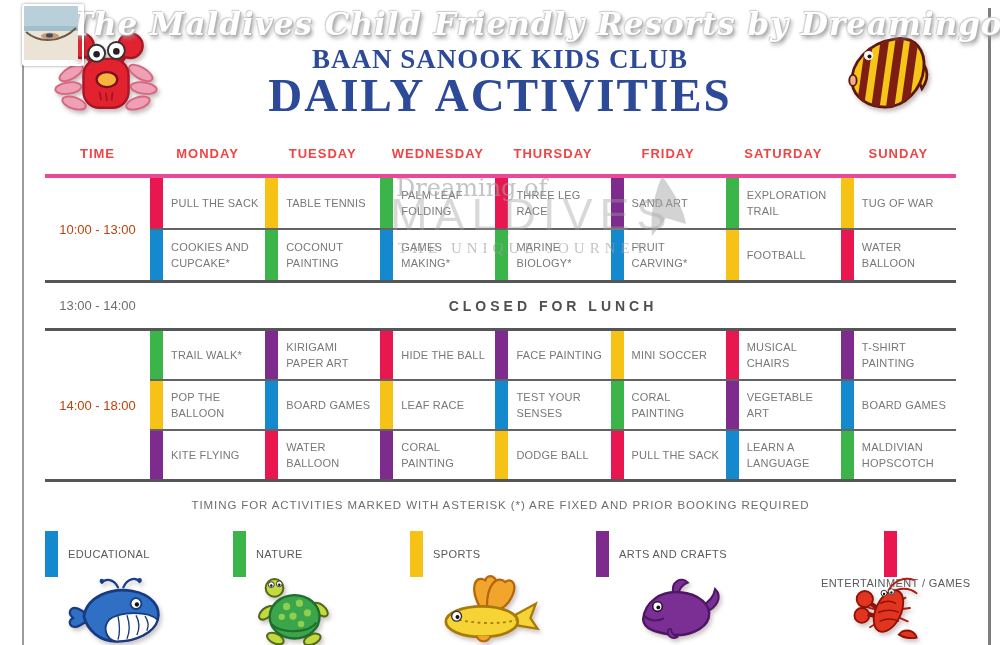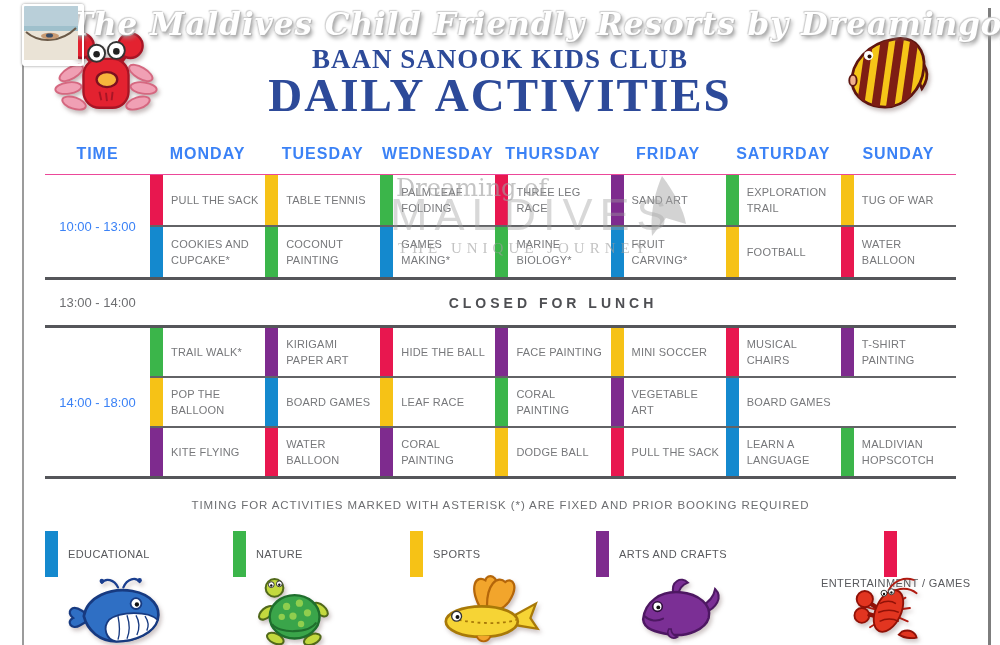--- a/index.html
+++ b/index.html
@@ -23,25 +23,25 @@
   .page-title{position:absolute;left:0;right:0;top:68px;text-align:center;
               font-family:"Liberation Serif",serif;font-weight:700;font-size:47px;
               letter-spacing:2px;color:#2d4a99;}
   .sticker{position:absolute;filter:drop-shadow(2px 3px 2px rgba(90,60,60,.35));}
   .crab{left:52px;top:26px;width:108px;height:94px;}
   .bfish{left:836px;top:28px;width:102px;height:92px;}
 
   
   .schedule{position:absolute;left:45px;top:133px;width:911px;color:#6d6e71;}
   .thead{display:grid;grid-template-columns:105px repeat(7,1fr);height:41px;align-items:center;
-         text-align:center;font-weight:bold;font-size:16px;color:#3b82f6;letter-spacing:1px;
-         border-bottom:1px solid #ec4899;}
+         text-align:center;font-weight:bold;font-size:13px;color:#ef4444;letter-spacing:1px;
+         border-bottom:4px solid #ec4899;}
   .band{position:relative;border-bottom:3px solid #55565a;}
   .band-time{position:absolute;left:0;top:0;bottom:0;width:105px;display:flex;align-items:center;
-             justify-content:center;font-size:13px;color:#3b82f6;}
+             justify-content:center;font-size:13px;color:#c2410c;}
   .rows{margin-left:105px;}
   .row{display:grid;grid-template-columns:repeat(7,1fr);}
   .row + .row{border-top:2px solid #626366;}
   .band-morning .row{height:50px;}
   .band-afternoon .row{height:48px;}
   .cell{display:flex;align-items:center;min-width:0;}
   .cell .bar{width:13px;align-self:stretch;flex:none;}
   .cell .lbl{font-size:11px;color:#77787b;line-height:1.5;padding:2px 4px 2px 8px;
              letter-spacing:.2px;}
   .band-lunch{display:flex;align-items:center;height:45px;}
@@ -267,20 +267,24 @@
             </div>
             <div class="cell">
               <span class="bar" style="background: rgb(20, 137, 206);"></span>
               <span class="lbl">BOARD GAMES</span>
             </div>
             <div class="cell">
               <span class="bar" style="background: rgb(246, 194, 22);"></span>
               <span class="lbl">LEAF RACE</span>
             </div>
             <div class="cell">
+              <span class="bar" style="background: rgb(20, 137, 206);"></span>
+              <span class="lbl">TEST YOUR SENSES</span>
+            </div>
+            <div class="cell">
               <span class="bar" style="background: rgb(59, 181, 74);"></span>
               <span class="lbl">CORAL PAINTING</span>
             </div>
             <div class="cell">
               <span class="bar" style="background: rgb(126, 43, 142);"></span>
               <span class="lbl">VEGETABLE ART</span>
             </div>
             <div class="cell">
               <span class="bar" style="background: rgb(20, 137, 206);"></span>
               <span class="lbl">BOARD GAMES</span>

